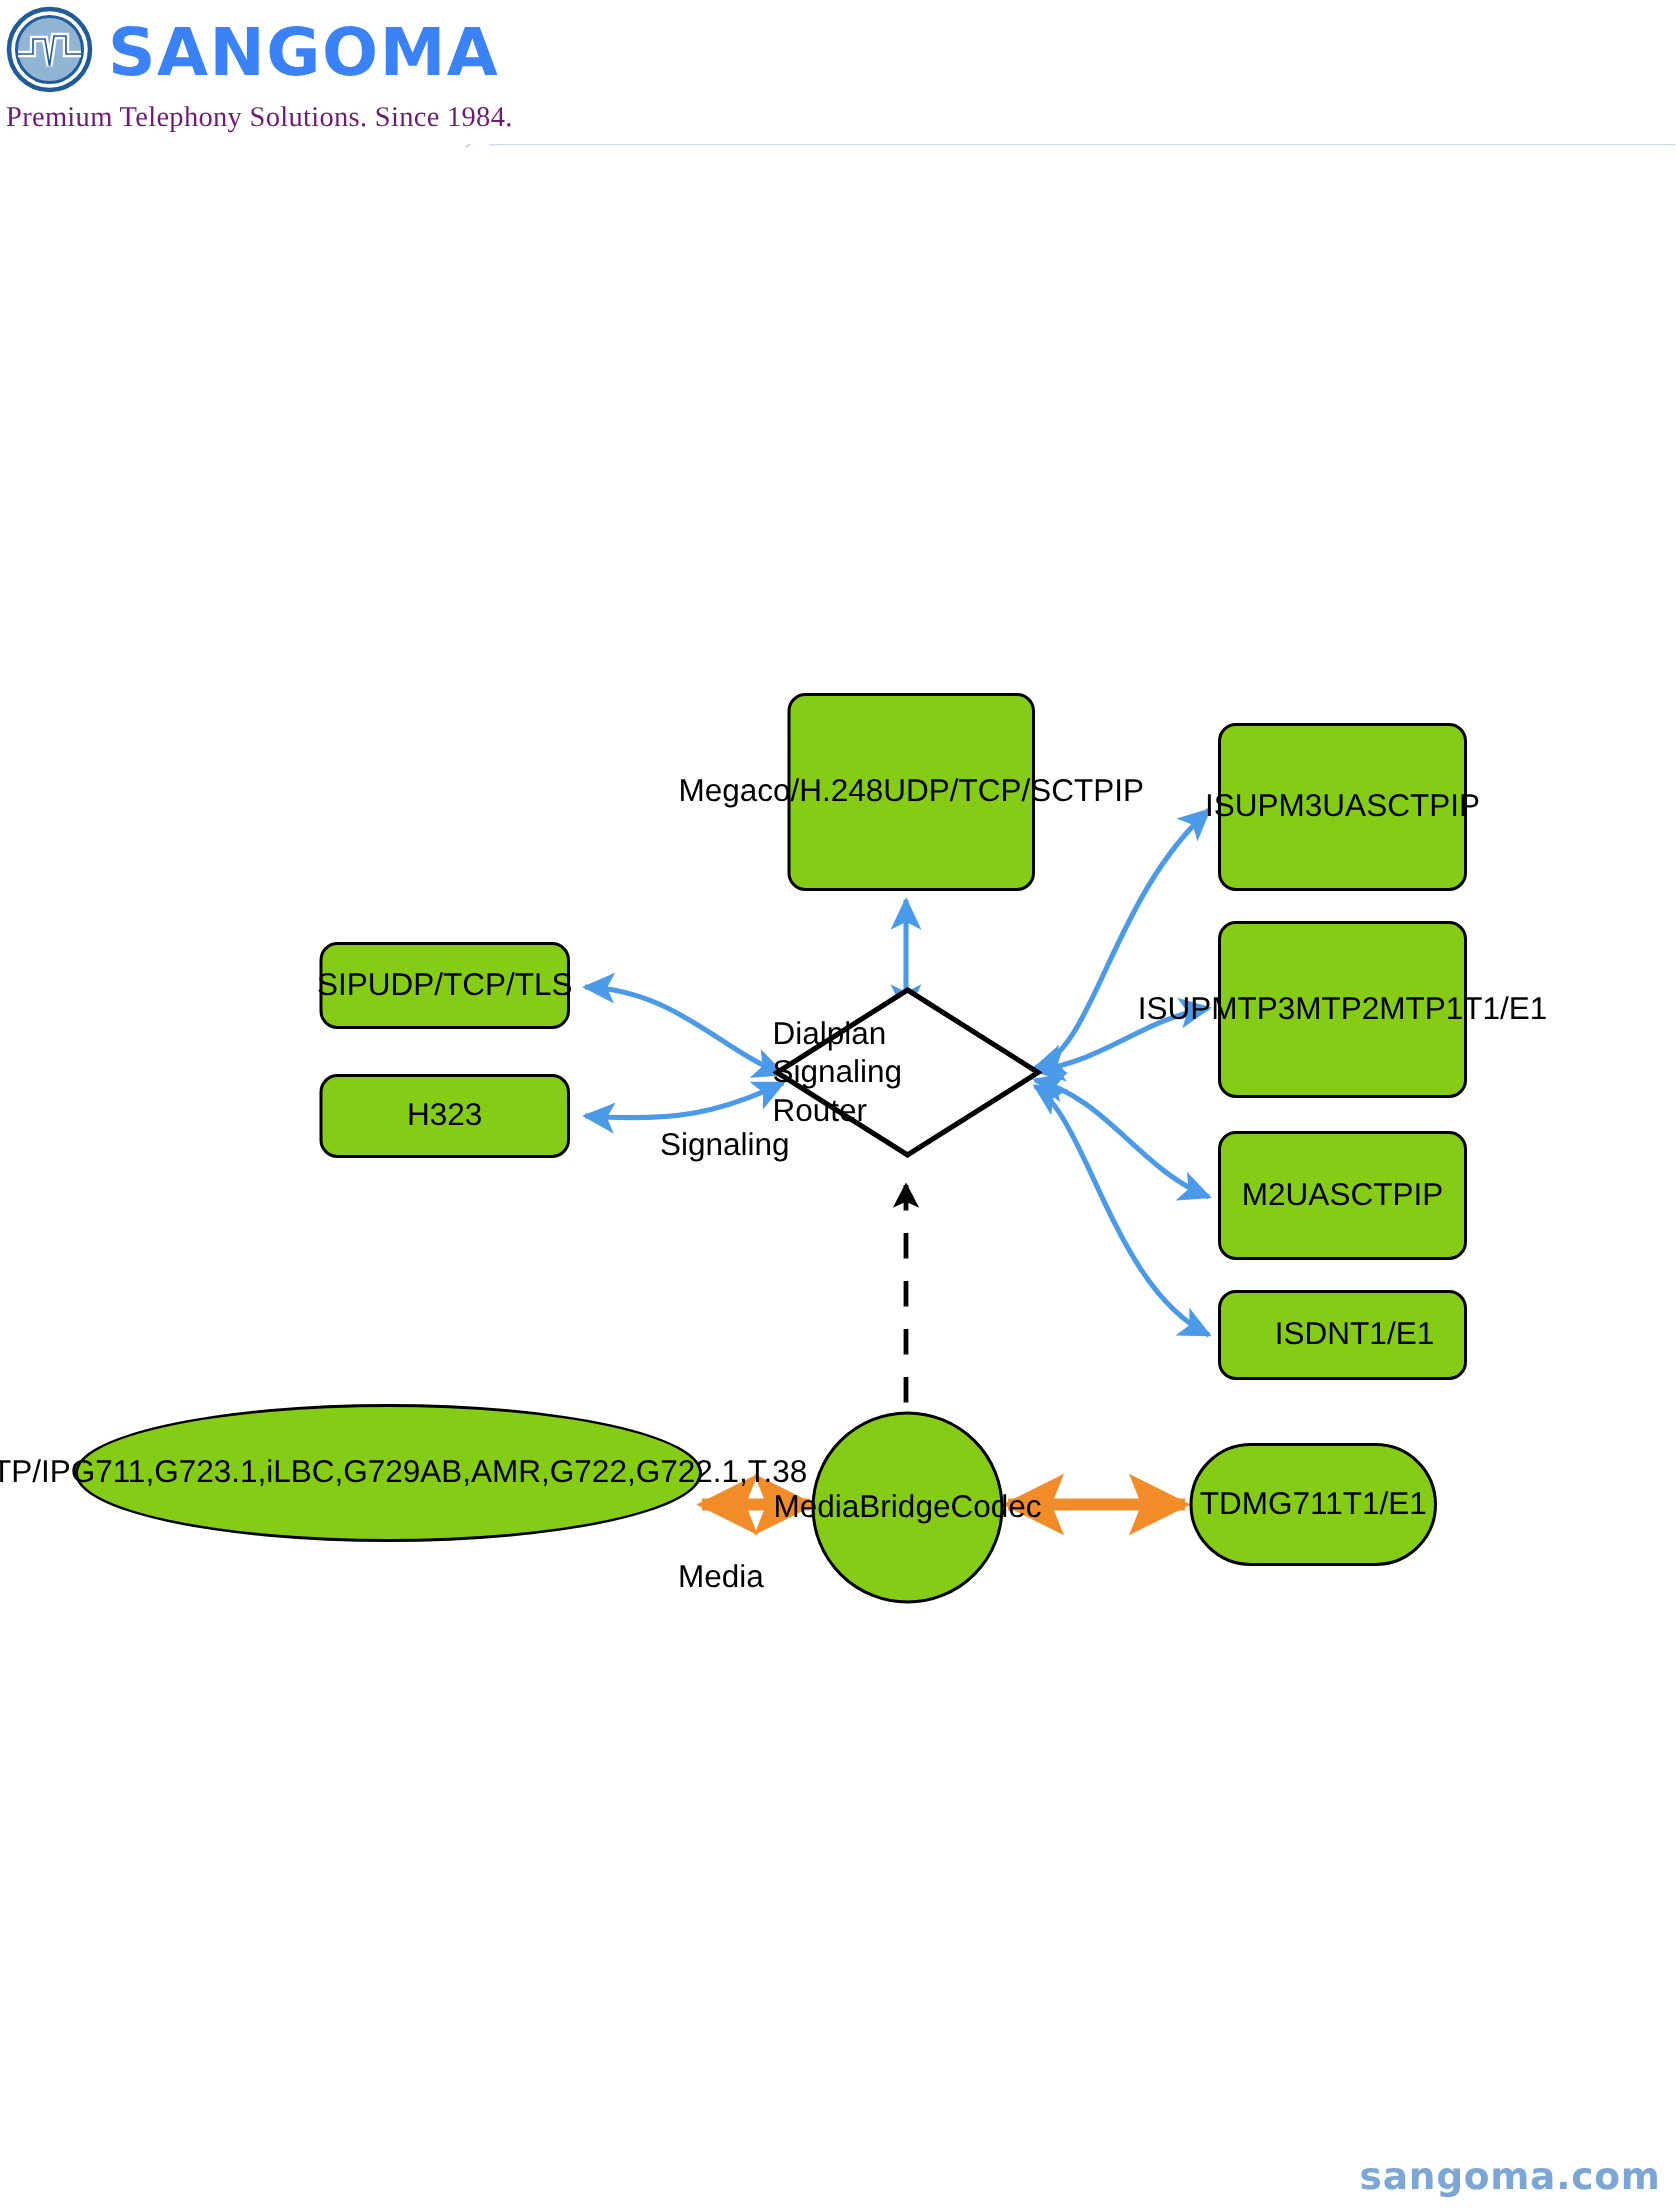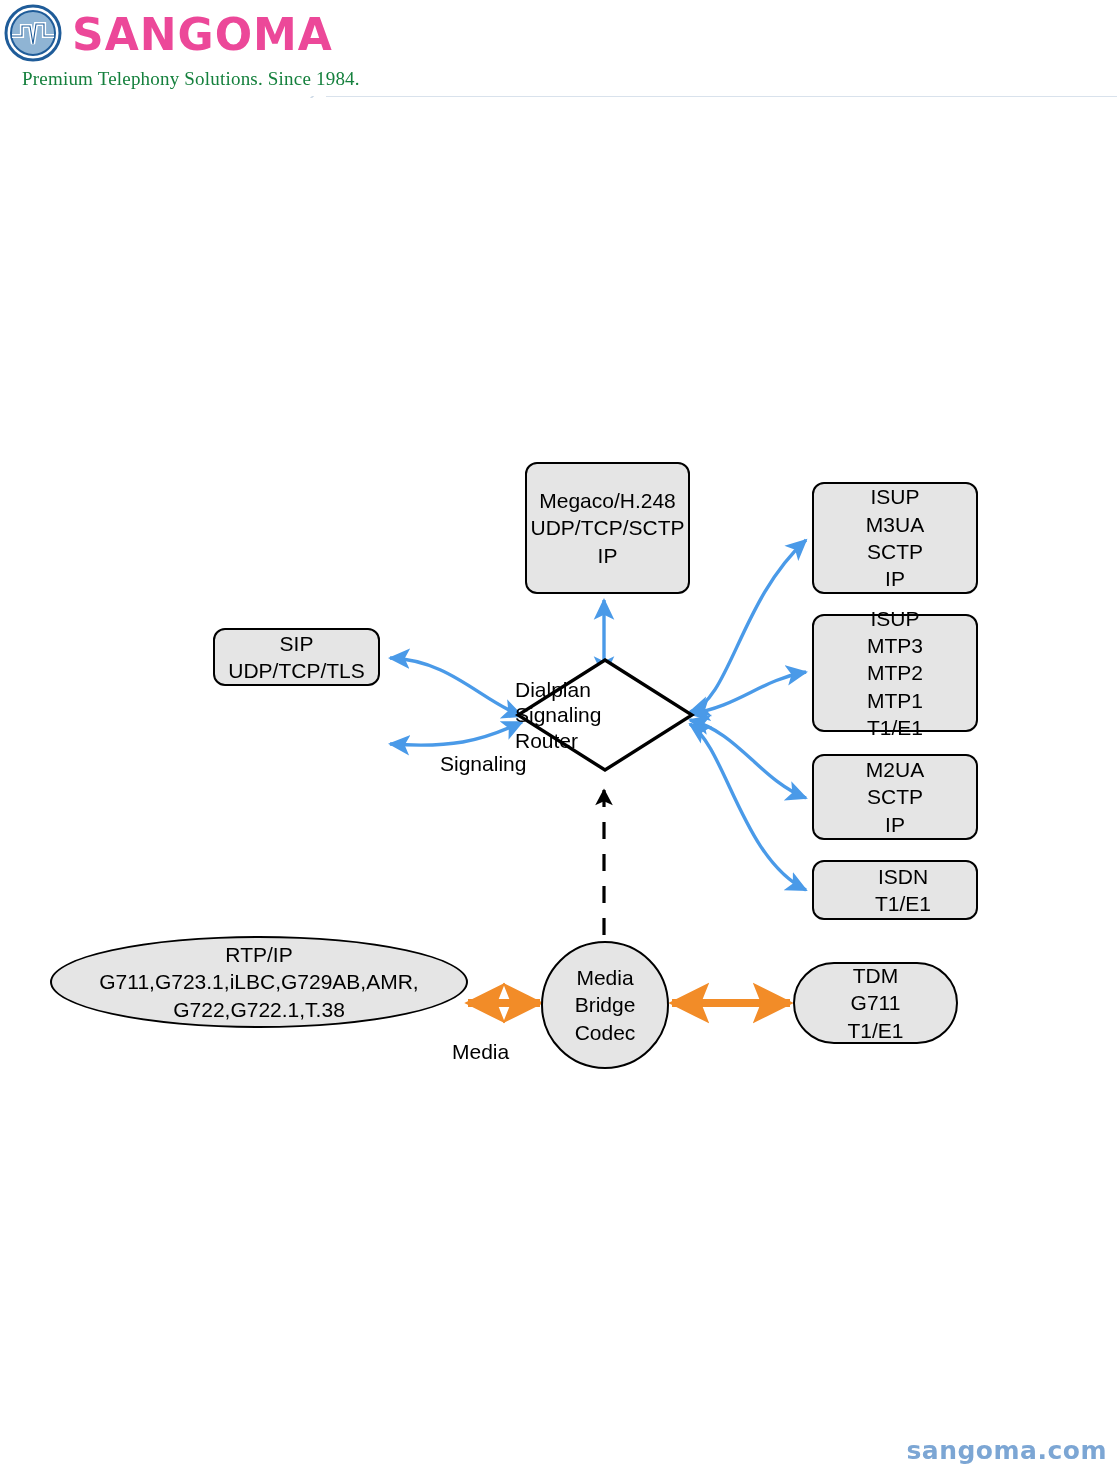--- a/index.html
+++ b/index.html
@@ -26,34 +26,33 @@
     position: absolute;
     left: 4px; top: 4px;
     display: flex;
     align-items: center;
   }
   #brand-wordmark {
     font-family: "DejaVu Sans", sans-serif;
     font-weight: bold;
     font-size: 44px;
     letter-spacing: 1px;
-    color: #ec4899;
+    color: #3b82f6;
     margin-left: 10px;
     line-height: 1;
     text-align: center;
   }
   #brand-tagline {
     position: absolute;
     left: 4px; top: 68px;
     font-family: "Liberation Serif", serif;
     font-size: 19px;
-    color: #15803d;
+    color: #701a75;
     letter-spacing: 0.2px;
     white-space: nowrap;
-    margin-left: 18px;
   }
   #header-rule {
     position: absolute;
     left: 0; top: 96px;
     width: 1117px;
     height: 2px;
   }
 
   
   #diagram {
@@ -64,24 +63,24 @@
   }
   #diagram-svg {
     position: absolute;
     left: 0; top: 0;
   }
 
   .node {
     position: absolute;
     box-sizing: border-box;
     display: flex;
-    flex-direction: column;
+    flex-direction: row;
     align-items: center;
     justify-content: center;
-    background: #e5e5e5;
+    background: #84cc16;
     border: 2.5px solid #000000;
     color: #000000;
     font-size: 21px;
     line-height: 1.30;
     text-align: center;
     z-index: 3;
     white-space: nowrap;
   }
   .node.rounded { border-radius: 12px; }
   .node.stadium { border-radius: 999px; }
@@ -242,20 +241,23 @@
     <span class="node-line">Megaco/H.248</span>
     <span class="node-line">UDP/TCP/SCTP</span>
     <span class="node-line">IP</span>
   </div>
 
   <div class="node rounded" id="node-sip" style="left:213px; top:628px; width:167px; height:58px;">
     <span class="node-line">SIP</span>
     <span class="node-line">UDP/TCP/TLS</span>
   </div>
 
+  <div class="node rounded" id="node-h323" style="left:213px; top:716px; width:167px; height:56px;">
+    <span class="node-line">H323</span>
+  </div>
 
   <div id="node-router" style="left:515px; top:657px;">
     <svg class="diamond-shape" viewBox="0 0 180 116">
       <polygon points="90,3 177,58 90,113 3,58" fill="#ffffff" stroke="#000000" stroke-width="3.4"></polygon>
     </svg>
     <div class="diamond-label">
       <span class="node-line">Dialplan</span>
       <span class="node-line">Signaling</span>
       <span class="node-line">Router</span>
     </div>

